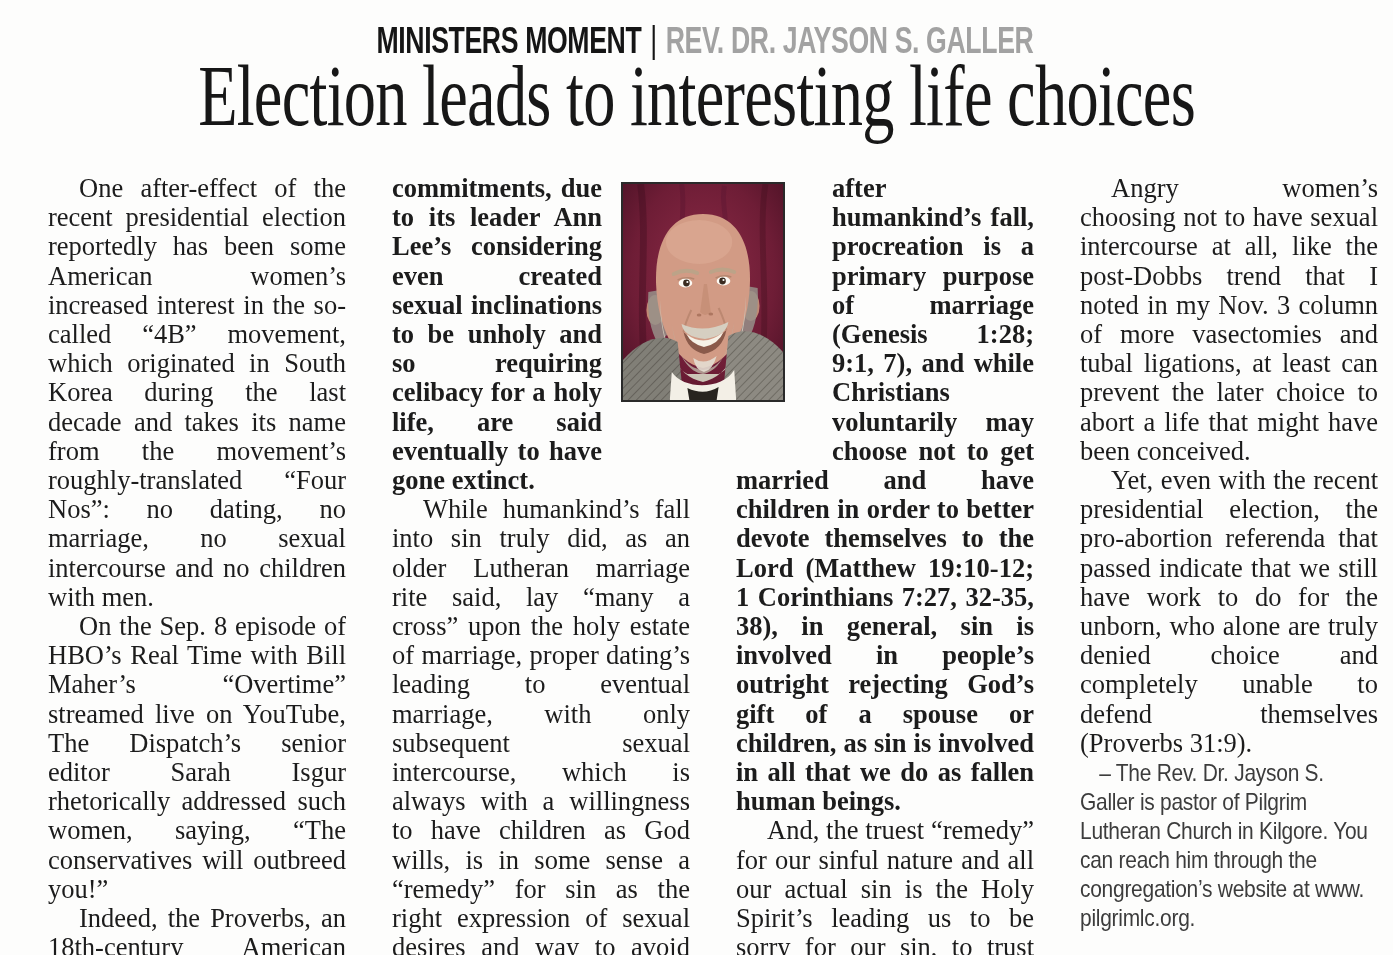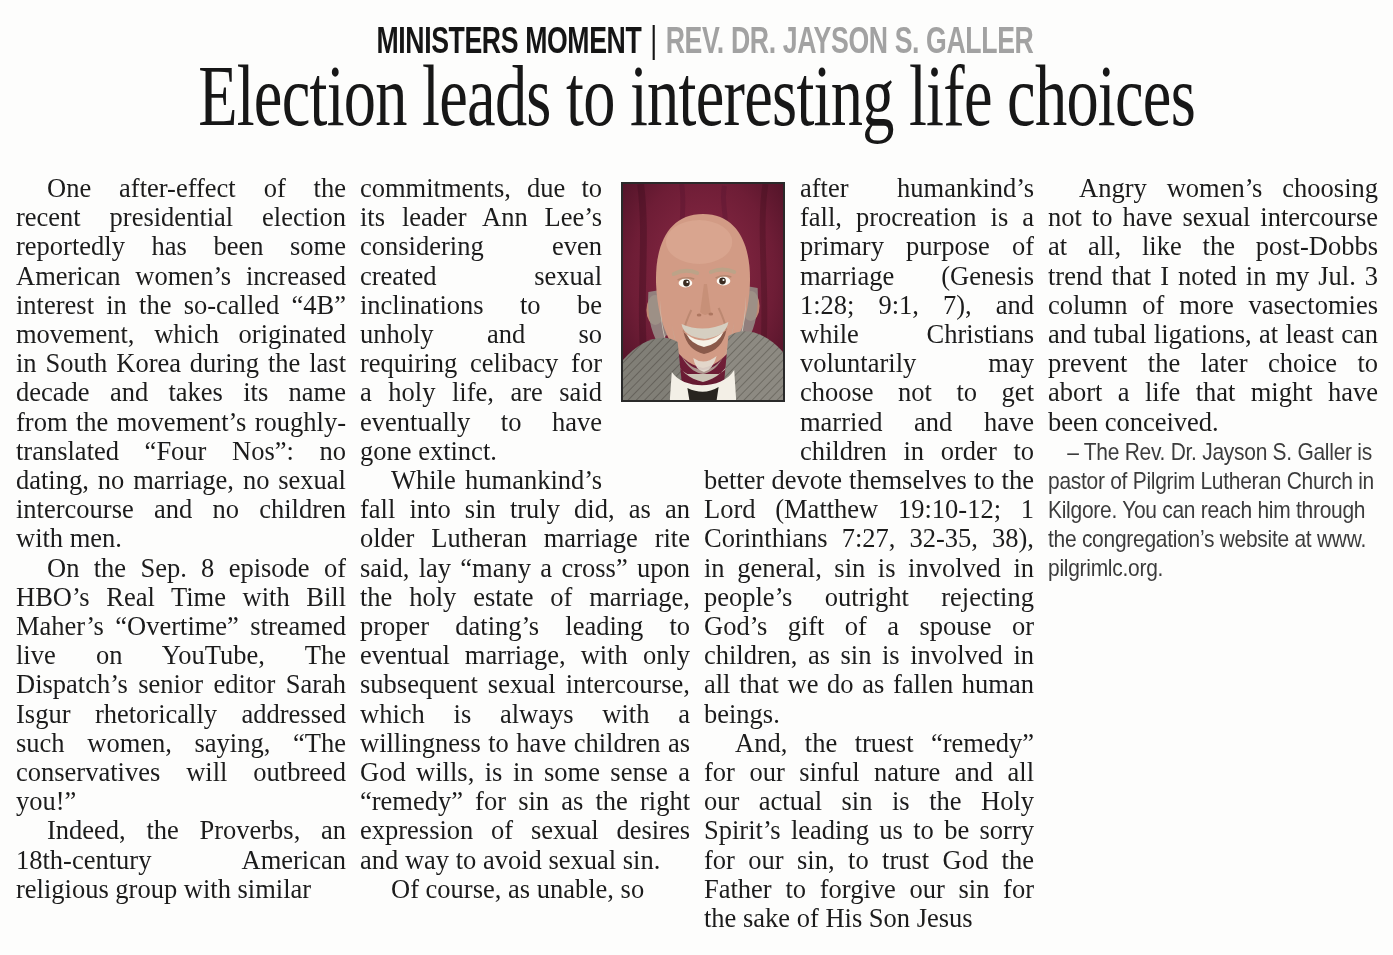--- a/index.html
+++ b/index.html
@@ -30,24 +30,24 @@
     font-family:"Liberation Serif", serif; letter-spacing:-1px;
   }
   
   .columns{
     position:absolute; left:16px; top:174px; width:1362px; height:781px;
     display:flex; gap:14px;
   }
   .col{
     width:330px; height:100%; overflow:hidden;
     font-size:26.5px; line-height:29.2px; text-align:justify;
-    hyphens:auto; -webkit-hyphens:auto;
+    hyphens:auto;margin-left:32px; -webkit-hyphens:auto;
   }
   .col p{margin:0; text-indent:31px;}
-  .col p.cont{text-indent:0;}
+  .col p.cont{text-indent:0;font-weight:bold;}
   .spacer{background:transparent;}
   .spacer-r{float:right; width:80px; height:300px; margin-left:8px;}
   .spacer-l{float:left; width:88px; height:270px; margin-right:8px;}
   .bio{
     font-family:"Liberation Sans", sans-serif; font-size:24px; line-height:29px;
     color:var(--bio-ink); text-align:left; text-indent:22px !important;
     width:114.5%; transform:scaleX(.873); transform-origin:0 0; letter-spacing:-0.3px;
   }
   
   .portrait{
@@ -86,21 +86,22 @@
       <p>Of course, as unable, so</p>
     </div>
 
     <div class="col">
       <div class="spacer spacer-l"></div>
       <p class="cont">after humankind’s fall, procreation is a primary purpose of marriage (Genesis 1:28; 9:1, 7), and while Christians voluntarily may choose not to get married and have children in order to better devote themselves to the Lord (Matthew 19:10-12; 1 Corinthians 7:27, 32-35, 38), in general, sin is involved in people’s outright rejecting God’s gift of a spouse or children, as sin is involved in all that we do as fallen human beings.</p>
       <p>And, the truest “remedy” for our sinful nature and all our actual sin is the Holy Spirit’s leading us to be sorry for our sin, to trust God the Father to forgive our sin for the sake of His Son Jesus</p>
     </div>
 
     <div class="col">
-      <p>Angry women’s choosing not to have sexual intercourse at all, like the post-Dobbs trend that I noted in my Jul. 3 column of more vasectomies and tubal ligations, at least can prevent the later choice to abort a life that might have been conceived.</p>
+      <p>Angry women’s choosing not to have sexual intercourse at all, like the post-Dobbs trend that I noted in my Nov. 3 column of more vasectomies and tubal ligations, at least can prevent the later choice to abort a life that might have been conceived.</p>
+      <p>Yet, even with the recent presidential election, the pro-abortion referenda that passed indicate that we still have work to do for the unborn, who alone are truly denied choice and completely unable to defend themselves (Proverbs 31:9).</p>
       <p class="bio">– The Rev. Dr. Jayson S. Galler is pastor of Pilgrim Lutheran Church in Kilgore. You can reach him through the congregation’s website at www.​pilgrimlc.org.</p>
     </div>
 
   </main>
 
   <figure class="portrait" title="Portrait of Rev. Dr. Jayson S. Galler, smiling bald man with gray beard wearing gray tweed jacket and white clerical collar on maroon background">
     <svg viewBox="0 0 164 216" preserveAspectRatio="none">
       <defs>
         <radialGradient id="bgGrad" cx="50%" cy="42%" r="75%">
           <stop offset="0%" stop-color="#8d2b47"></stop>

